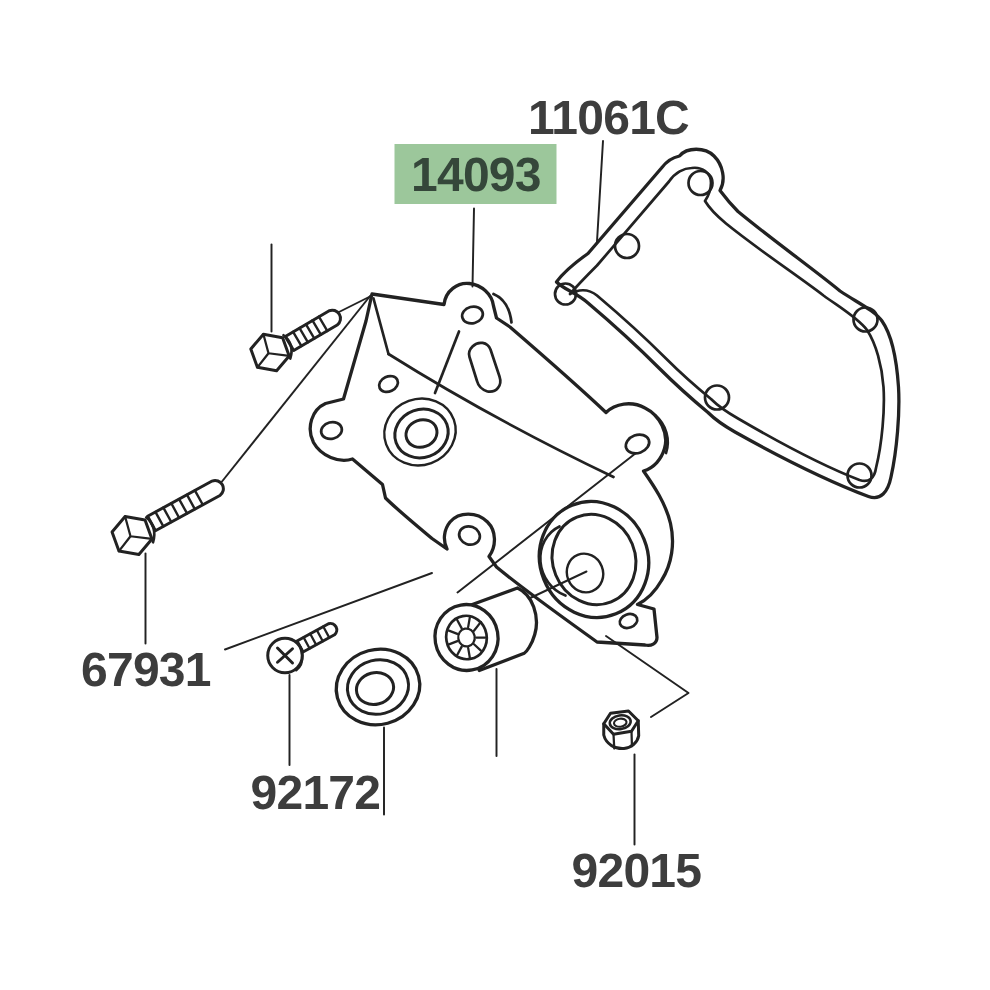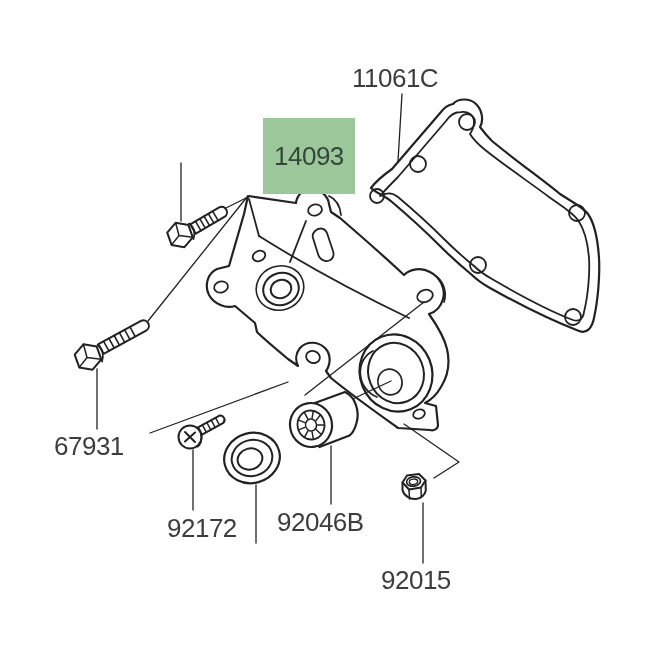--- a/index.html
+++ b/index.html
@@ -16,32 +16,32 @@
   .art{position:absolute;left:0;top:0;}
   .art path,.art ellipse,.art circle,.art line,.art polyline{
     stroke:var(--c-line,#222);
     fill:none;
     stroke-linecap:round;
     stroke-linejoin:round;
   }
   .art .fw{fill:#ffffff;}
   .part-label{
     position:absolute;
-    font-size:26px;
+    font-size:32px;
     line-height:32px;
     letter-spacing:-0.5px;
     color:var(--c-label,#3d3d3d);
     white-space:nowrap;
     cursor:pointer;
+    font-weight:bold;
   }
   .part-label.hl{
     background:var(--c-highlight-bg,#9cc79b);
     color:var(--c-highlight-text,#35473a);
-    padding:22px 11px;
-    margin-top:22px;
+    padding:4px 11px;
   }
 </style>
 </head>
 <body>
 
 <div class="stage">
 
   <svg class="art" width="660" height="660" viewBox="0 0 660 660">
 
     <g>
@@ -257,17 +257,16 @@
   <div class="part-label" style="left:352px;top:62px">11061C</div>
 
   <div class="part-label hl" style="left:263px;top:96px">14093</div>
 
 
   <div class="part-label" style="left:54px;top:430px">67931</div>
 
   <div class="part-label" style="left:167px;top:512px">92172</div>
 
 
-  <div class="part-label" style="left:277px;top:506px">92046B</div>
 
   <div class="part-label" style="left:381px;top:564px">92015</div>
 
 </div>
 
 </body></html>

